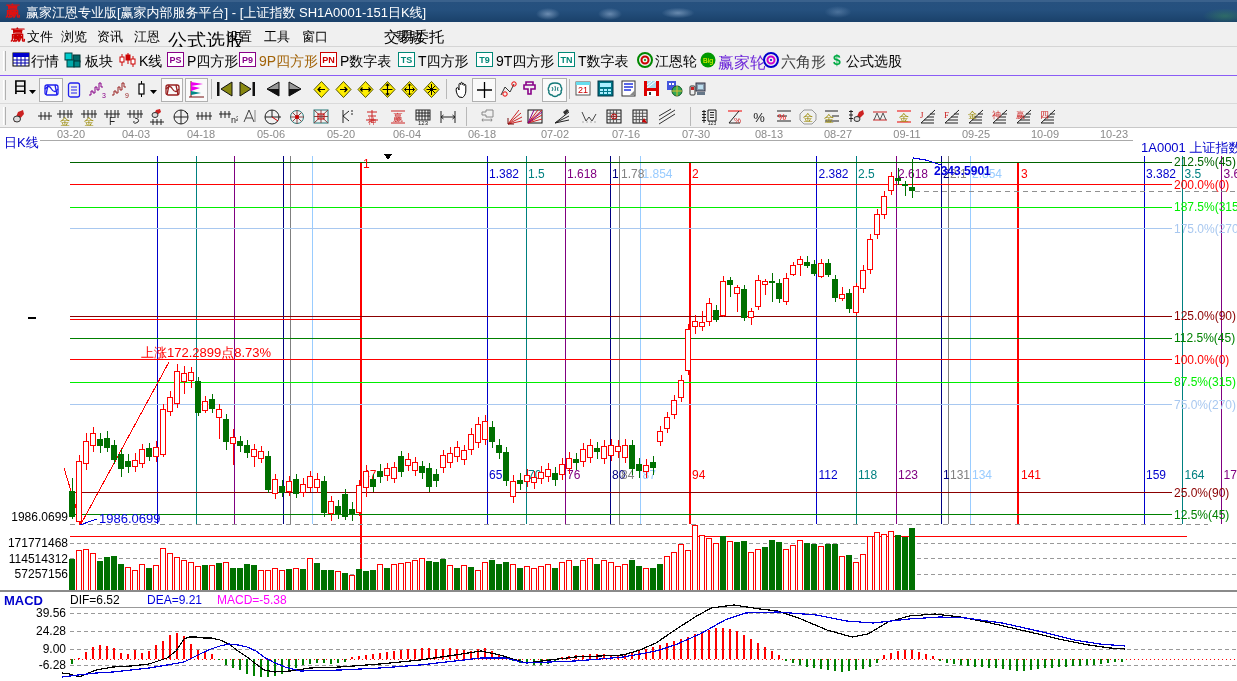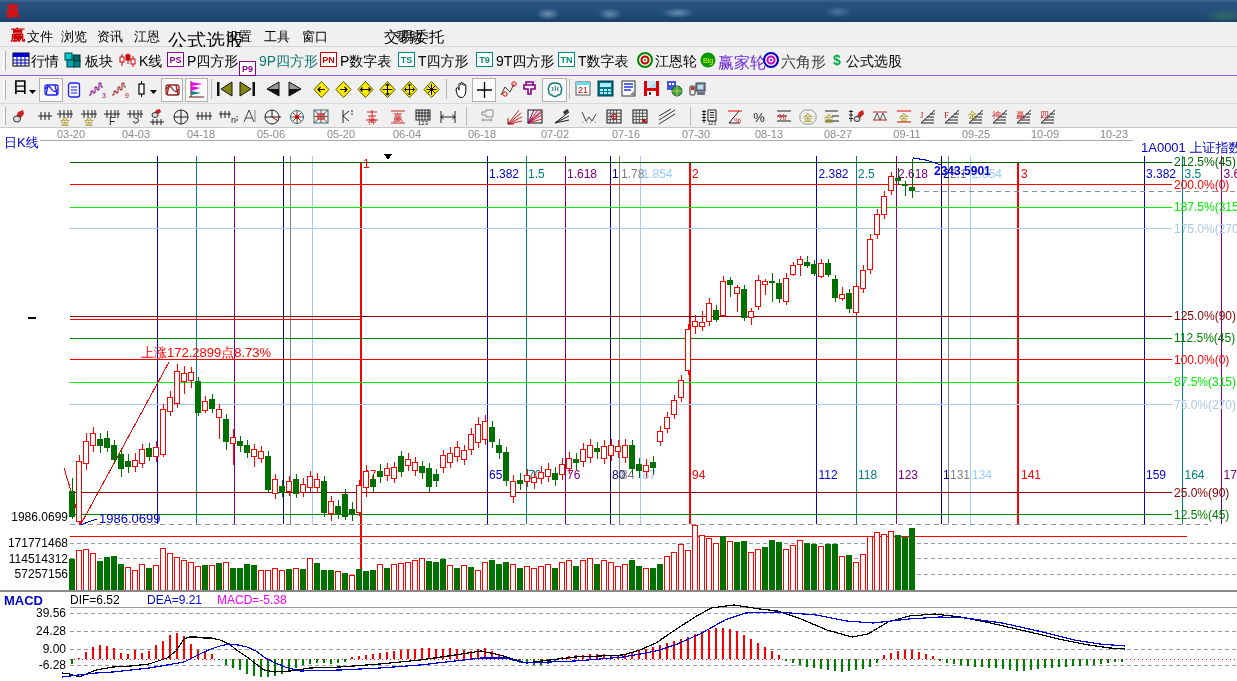--- a/index.html
+++ b/index.html
@@ -11,20 +11,21 @@
   <div class="abs" style="left:0;top:0;width:1237px;height:2px;background:#3a618c;"></div>
   <div class="abs" style="left:520px;top:0;width:717px;height:22px;background:
     radial-gradient(ellipse 16px 8px at 28px 14px, rgba(170,195,225,0.55), rgba(170,195,225,0) 75%),
     radial-gradient(ellipse 16px 8px at 90px 14px, rgba(170,195,225,0.5), rgba(170,195,225,0) 75%),
     radial-gradient(ellipse 22px 7px at 158px 13px, rgba(175,200,228,0.5), rgba(175,200,228,0) 75%),
     radial-gradient(ellipse 18px 8px at 318px 12px, rgba(150,180,215,0.35), rgba(150,180,215,0) 75%),
     radial-gradient(ellipse 30px 10px at 705px 16px, rgba(60,140,90,0.5), rgba(60,140,90,0) 75%);"></div>
   <div class="abs" style="left:3px;top:2px;"><svg width="20" height="18">
         <text x="10" y="14" font-size="15" font-weight="bold" fill="#dd1111" text-anchor="middle" font-family="Liberation Serif">赢</text>
       </svg></div>
+  <div class="abs" style="left:26px;top:4px;color:#fff;font-size:13px;white-space:nowrap;">赢家江恩专业版[赢家内部服务平台] - [上证指数  SH1A0001-151日K线]</div>
 </div>
 
 <div class="abs" style="left:0;top:22px;width:1237px;height:25px;background:#f0f0f0;border-bottom:1px solid #d5d5d5;">
   <div class="abs" style="left:8px;top:3px;"><svg width="20" height="18">
         <text x="10" y="15" font-size="15" font-weight="bold" fill="#cc0000" text-anchor="middle" font-family="Liberation Serif">赢</text>
       </svg></div>
   <div style="position:absolute;left:27px;top:6px;font-size:13px;color:#000;">文件</div>
 <div style="position:absolute;left:61px;top:6px;font-size:13px;color:#000;">浏览</div>
 <div style="position:absolute;left:97px;top:6px;font-size:13px;color:#000;">资讯</div>
 <div style="position:absolute;left:134px;top:6px;font-size:13px;color:#000;">江恩</div>
@@ -70,25 +71,25 @@
           <line x1="15" y1="4" x2="15" y2="15"></line>
           <rect x="13" y="7" width="4" height="5" fill="#fff"></rect>
         </g>
       </svg></div>
 <div style="position:absolute;left:139px;top:6px;font-size:14px;color:#000;">K线</div>
 <div style="position:absolute;left:167px;top:5px;"><svg width="17" height="15">
         <rect x="0.5" y="0.5" width="16" height="14" fill="#fff" stroke="#880088"></rect>
         <text x="8.5" y="11" font-size="9" font-weight="bold" fill="#880088" text-anchor="middle" font-family="Liberation Sans">PS</text>
       </svg></div>
 <div style="position:absolute;left:187px;top:6px;font-size:14px;color:#000;">P四方形</div>
-<div style="position:absolute;left:239px;top:14px;"><svg width="17" height="15">
+<div style="position:absolute;left:239px;top:5px;"><svg width="17" height="15">
         <rect x="0.5" y="0.5" width="16" height="14" fill="#fff" stroke="#880088"></rect>
         <text x="8.5" y="11" font-size="9" font-weight="bold" fill="#880088" text-anchor="middle" font-family="Liberation Sans">P9</text>
       </svg></div>
-<div style="position:absolute;left:259px;top:6px;font-size:14px;color:#0f766e;">9P四方形</div>
+<div style="position:absolute;left:259px;top:6px;font-size:14px;color:#a16207;">9P四方形</div>
 <div style="position:absolute;left:320px;top:5px;"><svg width="17" height="15">
         <rect x="0.5" y="0.5" width="16" height="14" fill="#fff" stroke="#cc0000"></rect>
         <text x="8.5" y="11" font-size="9" font-weight="bold" fill="#cc0000" text-anchor="middle" font-family="Liberation Sans">PN</text>
       </svg></div>
 <div style="position:absolute;left:340px;top:6px;font-size:14px;color:#000;">P数字表</div>
 <div style="position:absolute;left:398px;top:5px;"><svg width="17" height="15">
         <rect x="0.5" y="0.5" width="16" height="14" fill="#fff" stroke="#008877"></rect>
         <text x="8.5" y="11" font-size="9" font-weight="bold" fill="#008877" text-anchor="middle" font-family="Liberation Sans">TS</text>
       </svg></div>
 <div style="position:absolute;left:418px;top:6px;font-size:14px;color:#000;">T四方形</div>

